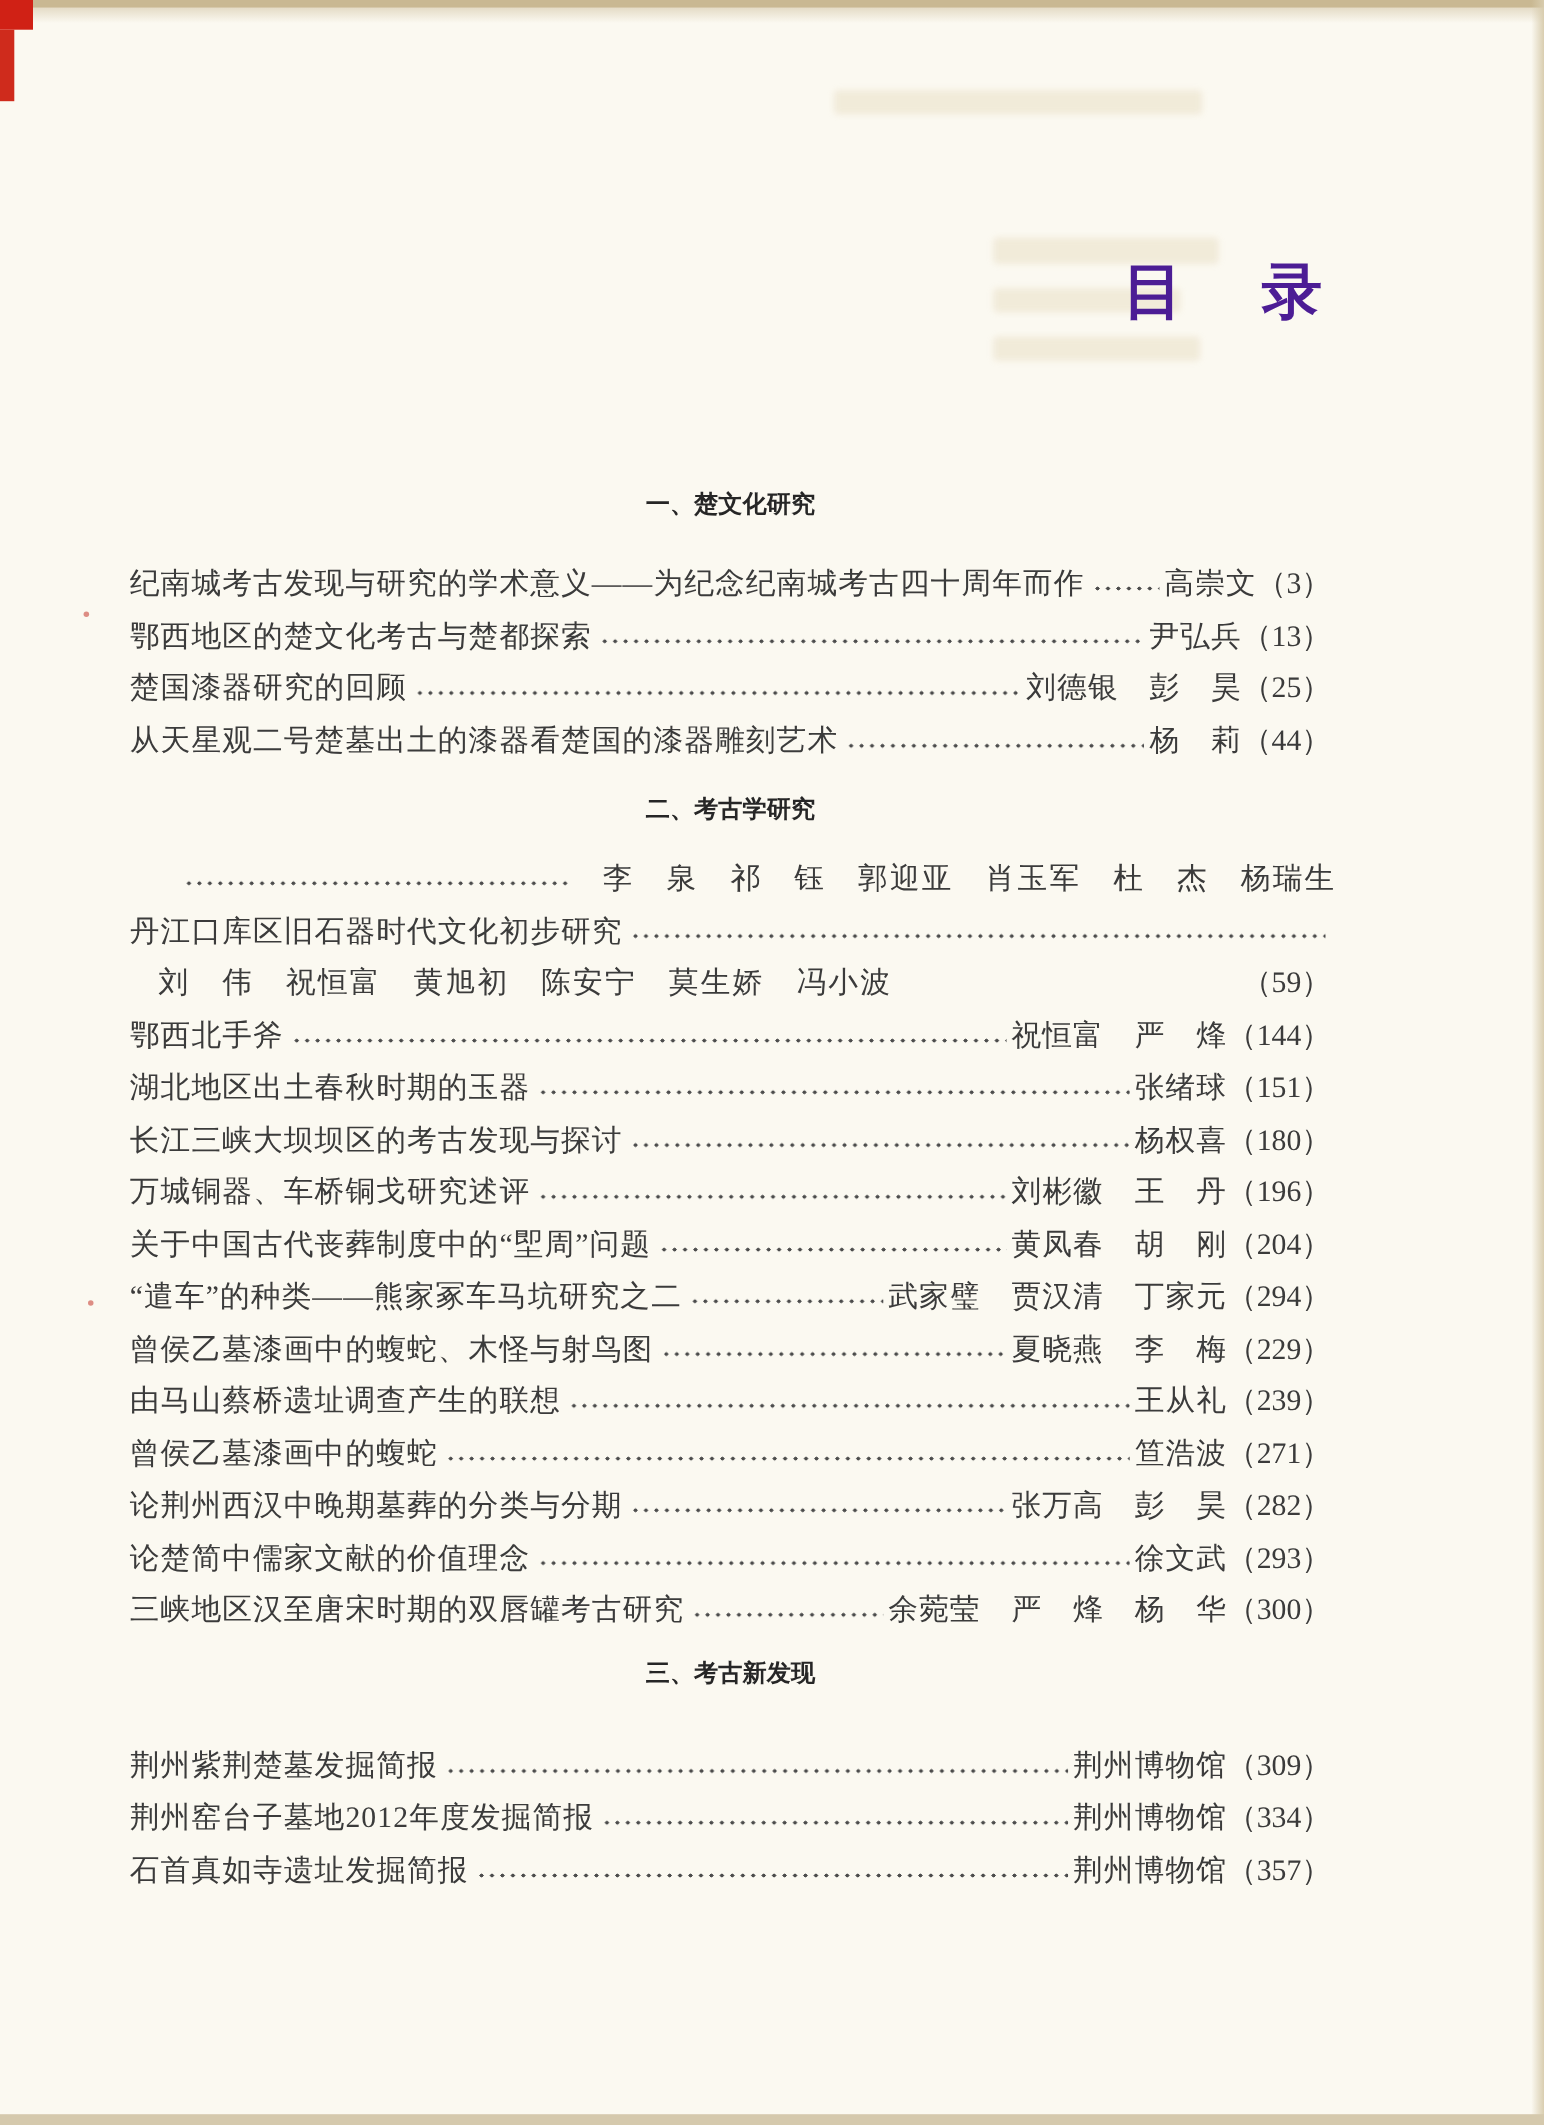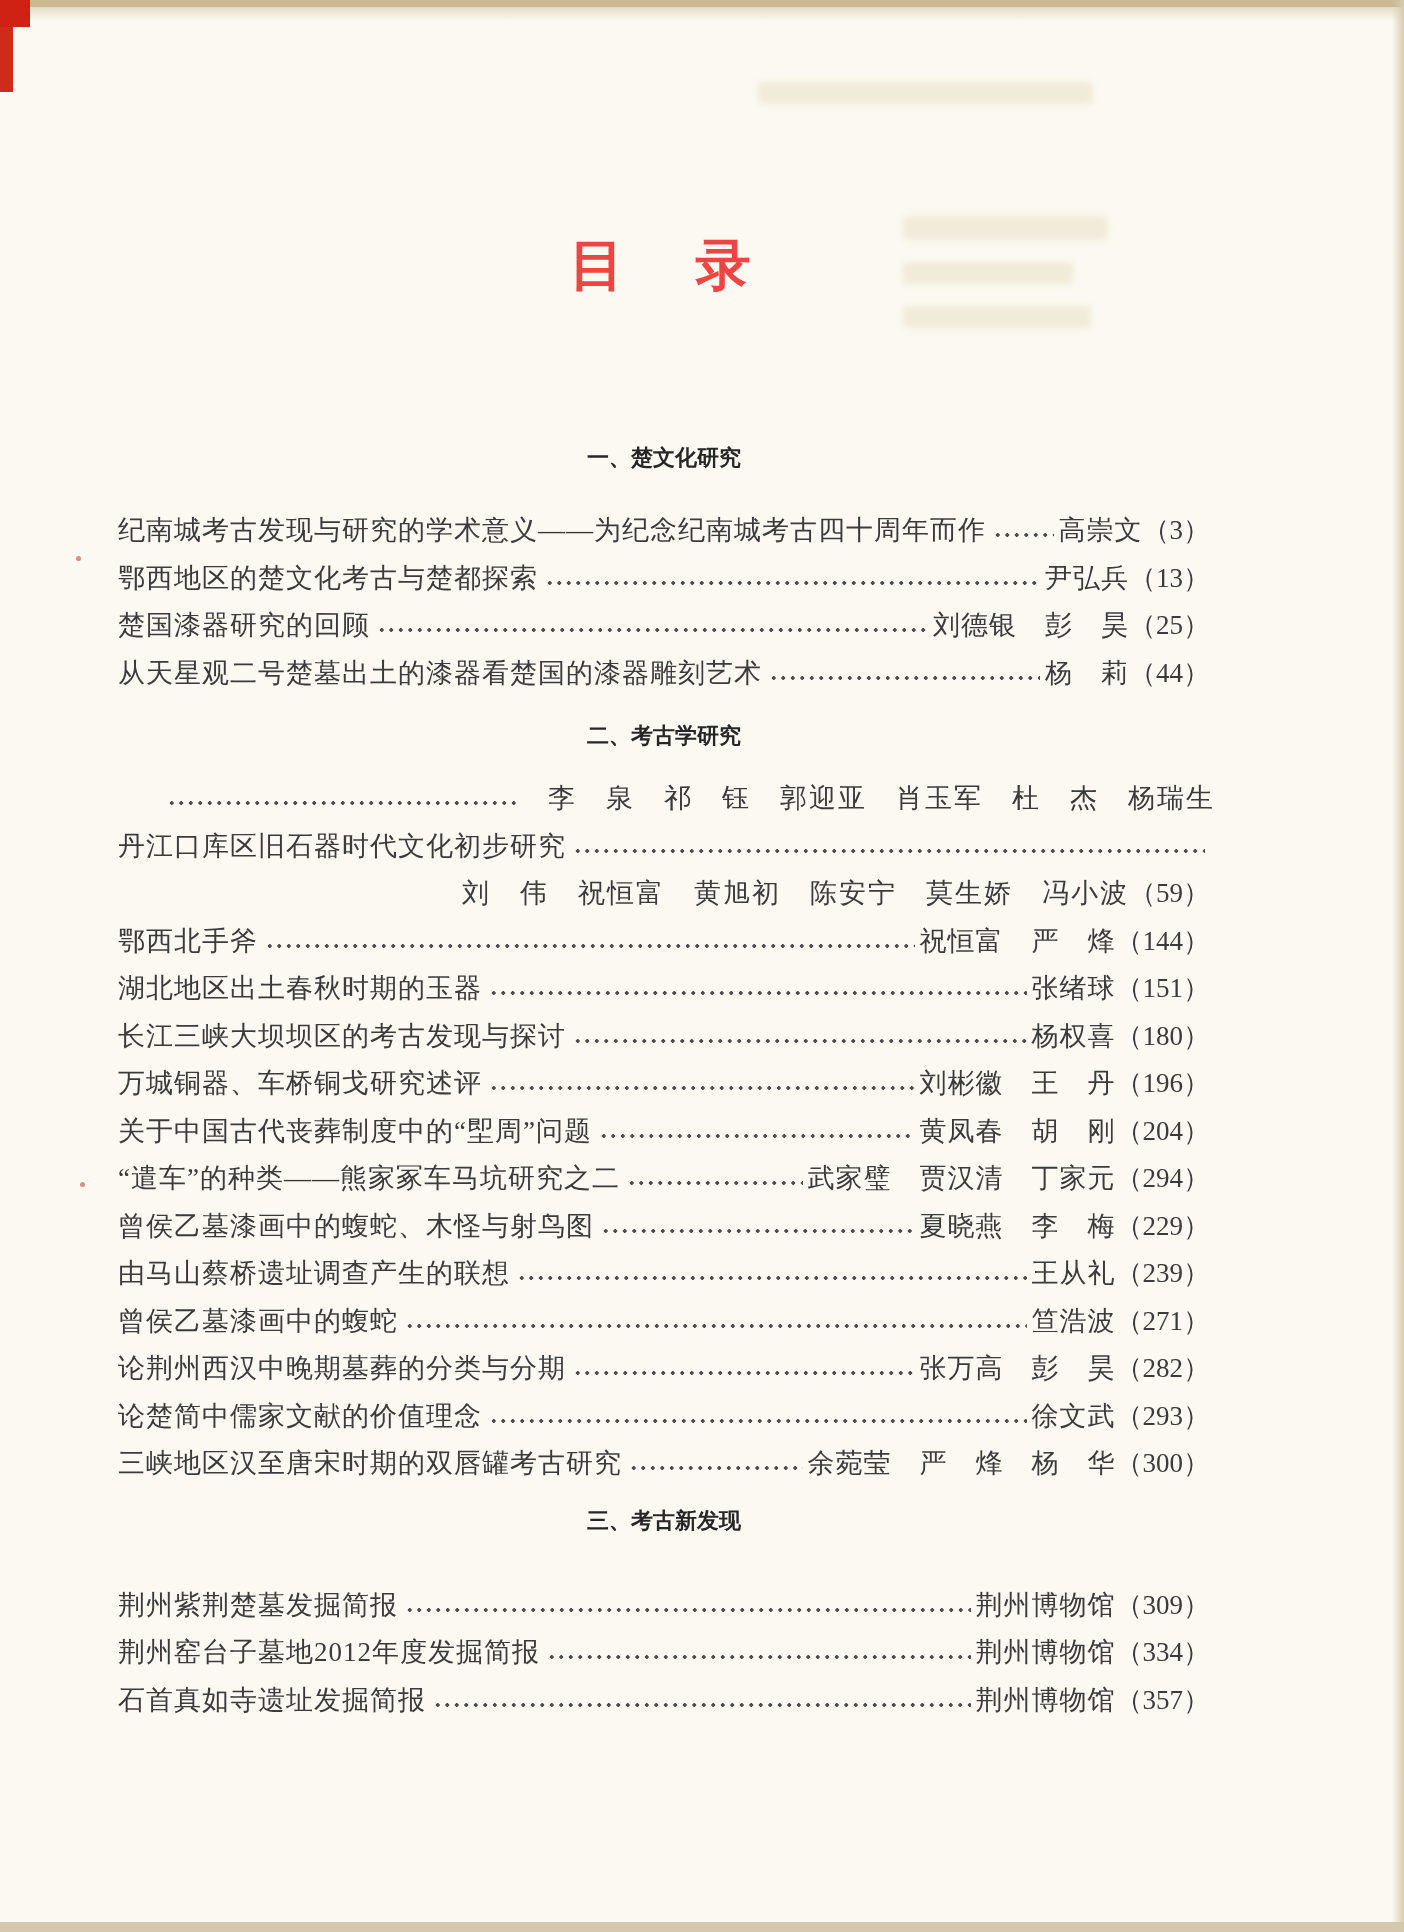--- a/index.html
+++ b/index.html
@@ -19,22 +19,22 @@
   
   .red-corner-a{position:absolute;top:0;left:0;width:30px;height:27px;background:#d02115;}
   .red-corner-b{position:absolute;top:27px;left:0;width:13px;height:65px;background:#cf2b1c;}
   .red-speck{position:absolute;width:5px;height:5px;border-radius:50%;background:#c4352a;opacity:.55;}
   
   .bleed{position:absolute;background:rgba(203,182,124,.20);filter:blur(3px);border-radius:4px;}
 
   .content{position:absolute;left:118px;top:0;width:1092px;}
 
   .doc-title{
-    margin:230px 0 0 0;text-align:center;
-    font-size:55px;font-weight:700;color:#ef4444;letter-spacing:8px;
+    margin:230px 0 0 0;text-align:right;
+    font-size:55px;font-weight:700;color:#4c1d95;letter-spacing:8px;
     line-height:72px;
   }
   .section-heading{
     text-align:center;
     font-family:"Liberation Sans","DejaVu Sans",sans-serif;
     font-weight:700;font-size:22px;color:#262626;line-height:46px;margin:0;
   }
   .section:nth-of-type(1) .section-heading{margin-top:133px;margin-bottom:26px;}
   .section:nth-of-type(2) .section-heading{margin-top:16px;margin-bottom:16px;}
   .section:nth-of-type(3) .section-heading{margin-top:10px;margin-bottom:38px;}
@@ -44,21 +44,21 @@
   .entry-authors{letter-spacing:1px;}
   .entry-page{letter-spacing:0;}
   .leader{
     flex:1 1 30px;min-width:24px;align-self:stretch;margin:0 5px;
     background-image:radial-gradient(circle,#4c4c4c 1.7px,rgba(0,0,0,0) 1.9px);
     background-size:9.5px 10px;background-repeat:repeat-x;background-position:2px 62%;
   }
   .cont{justify-content:flex-start;}
   .cont .leader.fixed{flex:0 0 352px;min-width:352px;margin-left:47px;}
   .cont .entry-authors{margin-left:26px;letter-spacing:2px;}
-  .cont.flush-right{justify-content:flex-end;}
+  .cont.flush-right{justify-content:space-between;}
   .cont.flush-right .entry-authors{letter-spacing:2px;}
 </style>
 </head>
 <body>
 
 <div class="edge-top"></div>
 <div class="edge-top-soft"></div>
 <div class="edge-right"></div>
 <div class="edge-bottom"></div>
 <div class="red-corner-a"></div>

